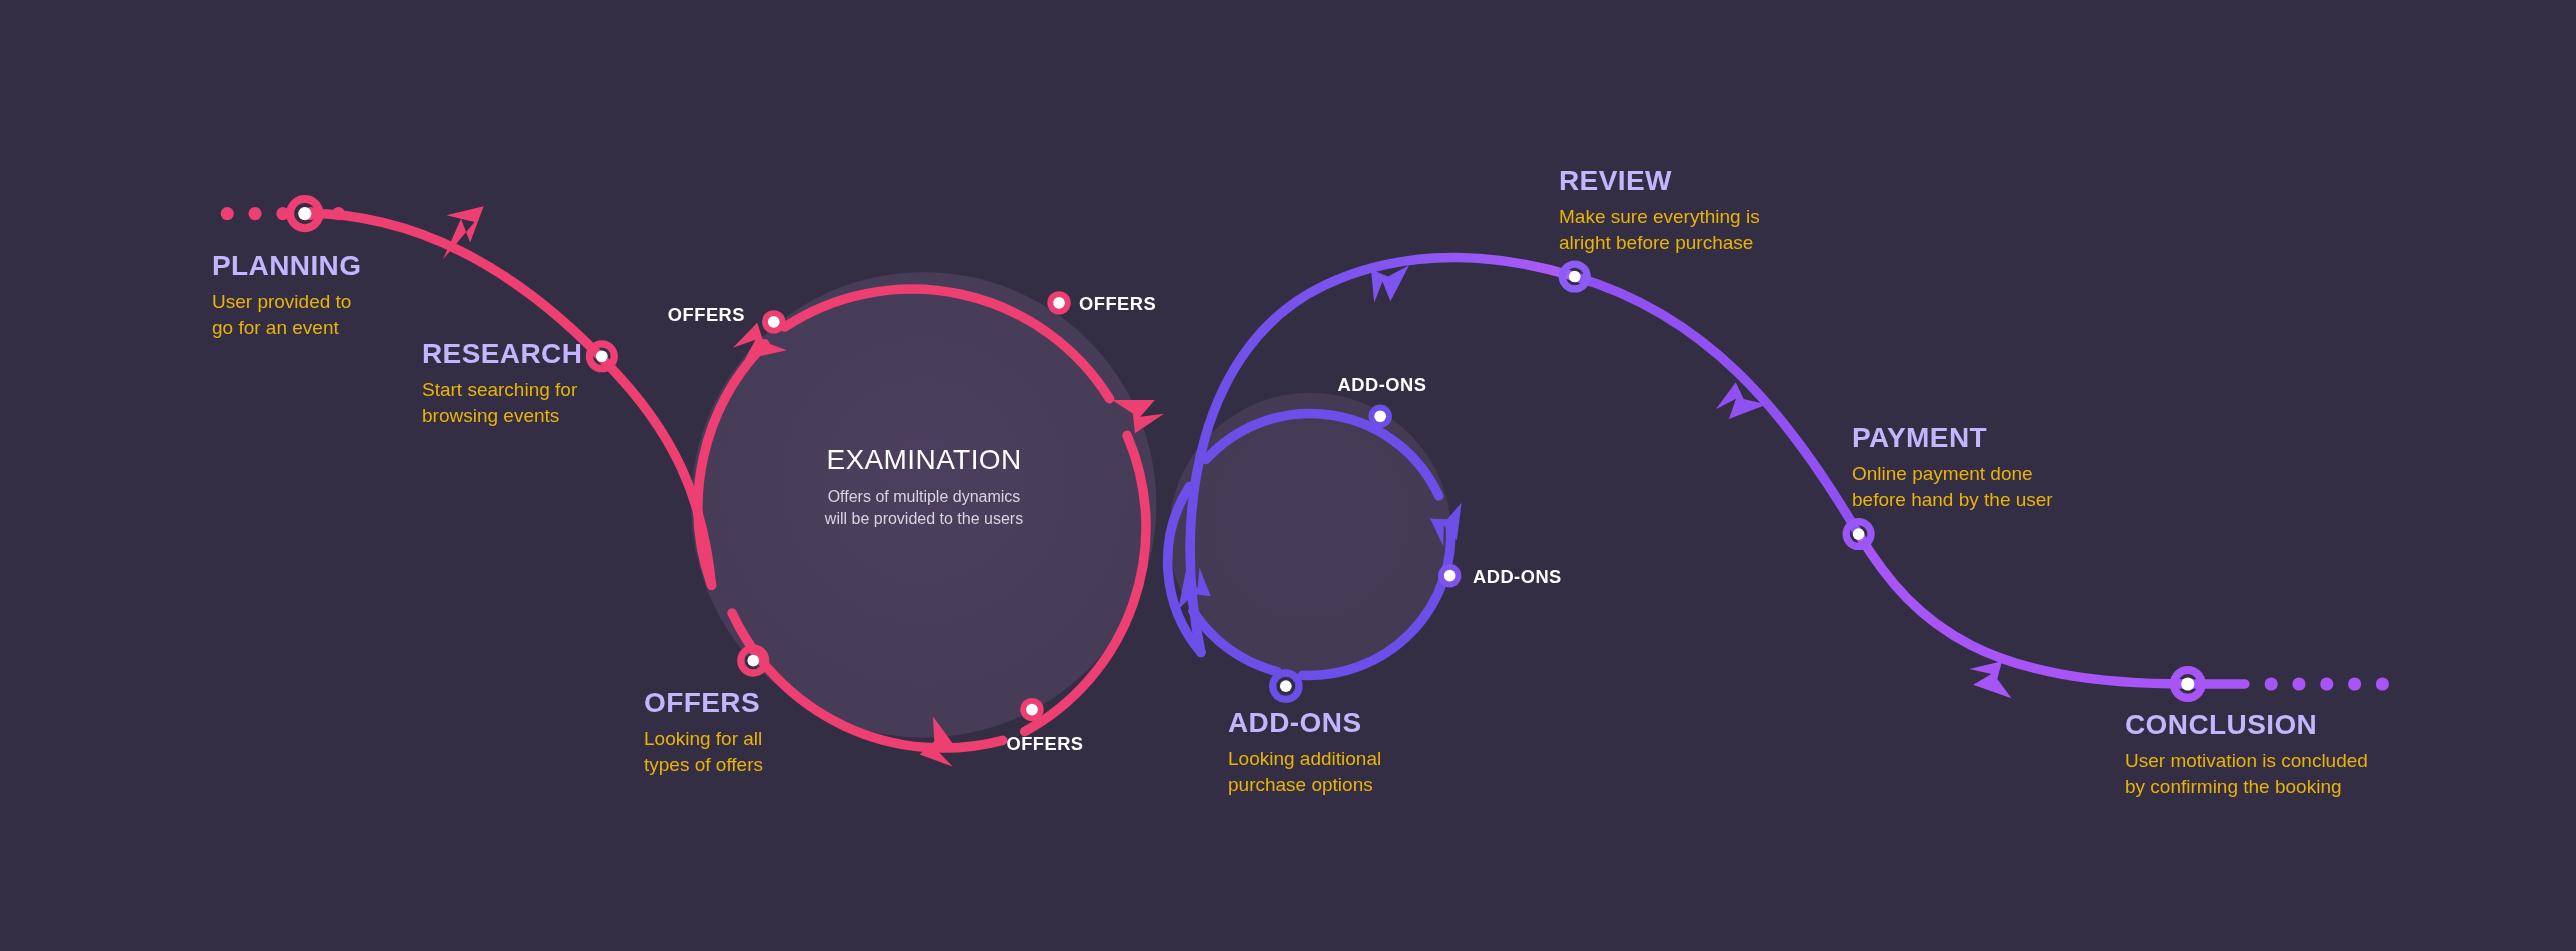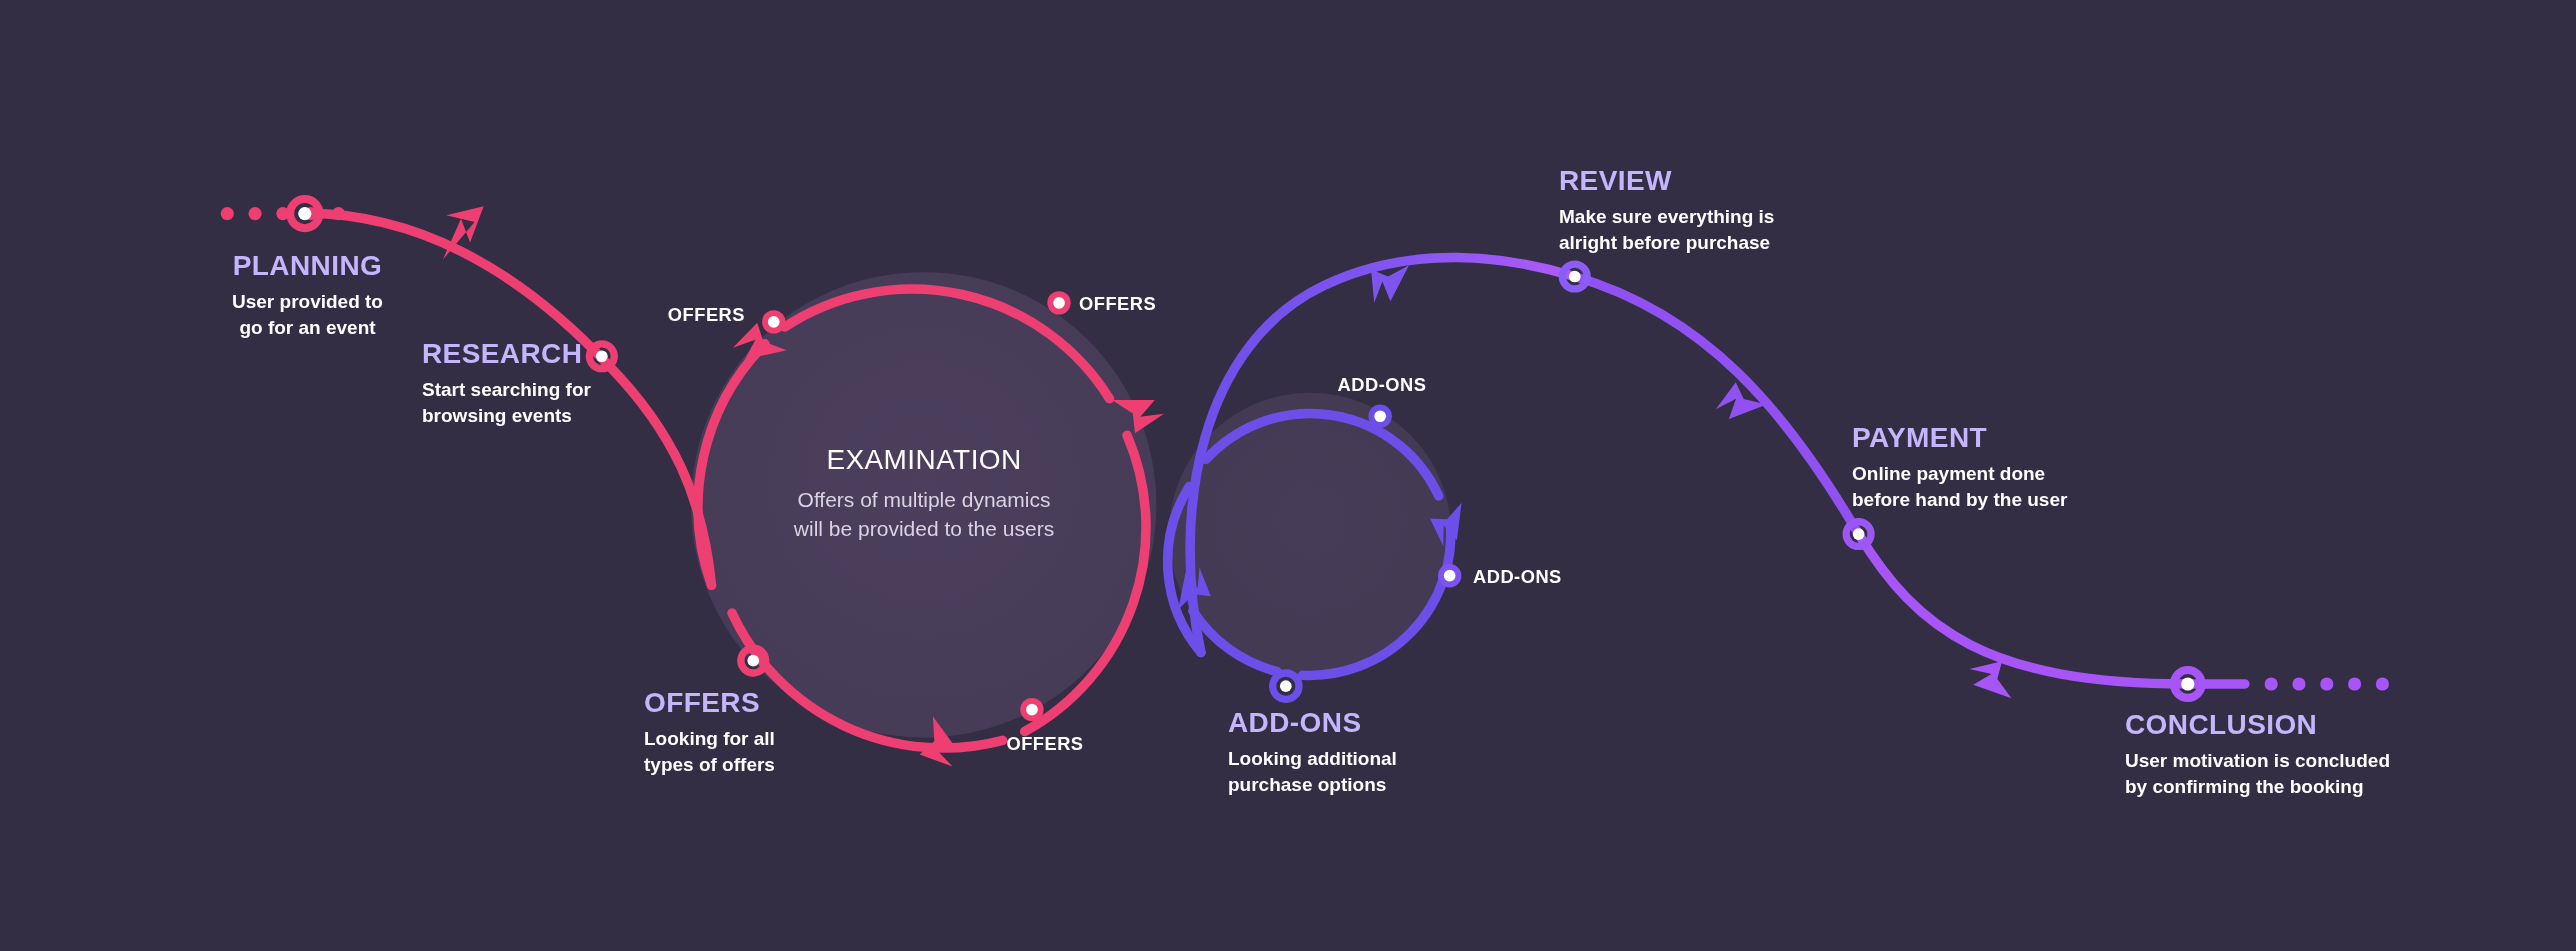--- a/index.html
+++ b/index.html
@@ -37,24 +37,24 @@
     font-weight: bold;
     font-size: 28px;
     letter-spacing: 0.4px;
     color: #c4b5fd;
     margin: 0 0 8.8px 0;
     white-space: nowrap;
     line-height: 1;
   }
   .milestone .m-desc {
     font-family: "Liberation Sans", sans-serif;
-    font-weight: bold;
+    font-weight: normal;
     font-size: 19px;
     line-height: 1.38;
-    color: #ffffff;
+    color: #eab308;
     margin: 0;
     white-space: pre-line;
   }
 
   
   .stage-label {
     position: absolute;
     text-align: center;
     width: 454px;
   }
@@ -62,21 +62,21 @@
     font-family: "Liberation Sans", sans-serif;
     font-weight: normal;
     font-size: 28px;
     letter-spacing: 0.4px;
     color: #FFFFFF;
     margin: 0 0 10.2px 0;
     line-height: 1;
   }
   .stage-label .s-desc {
     font-family: "Liberation Sans", sans-serif;
-    font-size: 21px;
+    font-size: 16px;
     line-height: 1.38;
     color: #D8D4E2;
     margin: 12px;
     white-space: pre-line;
   }
 
   
   .tick-label {
     position: absolute;
     font-family: "Liberation Sans", sans-serif;
@@ -244,21 +244,21 @@
     <g>
       <circle cx="1886" cy="569" r="16" fill="#6C4FE8"></circle>
       <circle cx="1886" cy="569" r="8" fill="#FFFFFF"></circle>
     </g>
     <g>
       <circle cx="1981" cy="787" r="16" fill="#7E54F0"></circle>
       <circle cx="1981" cy="787" r="8" fill="#FFFFFF"></circle>
     </g>
   </svg>
 
-  <div class="milestone" style="left:232px; top:252px;text-align:center;">
+  <div class="milestone" style="left:212px; top:252px;">
     <div class="m-title">PLANNING</div>
     <div class="m-desc">User provided to
 go for an event</div>
   </div>
 
   <div class="milestone" style="left:422px; top:340px;">
     <div class="m-title">RESEARCH</div>
     <div class="m-desc">Start searching for
 browsing events</div>
   </div>

